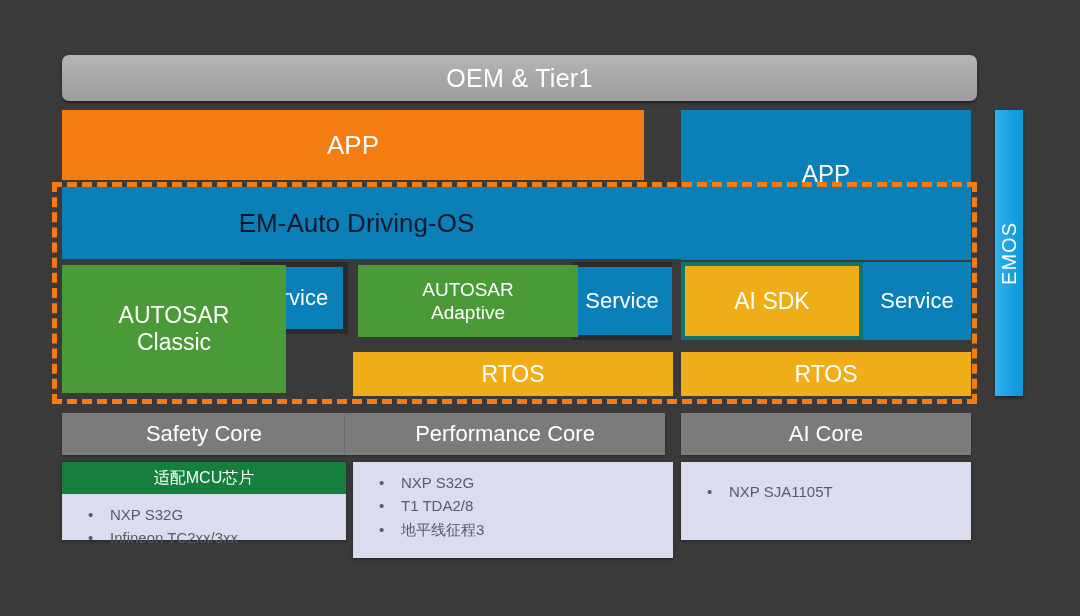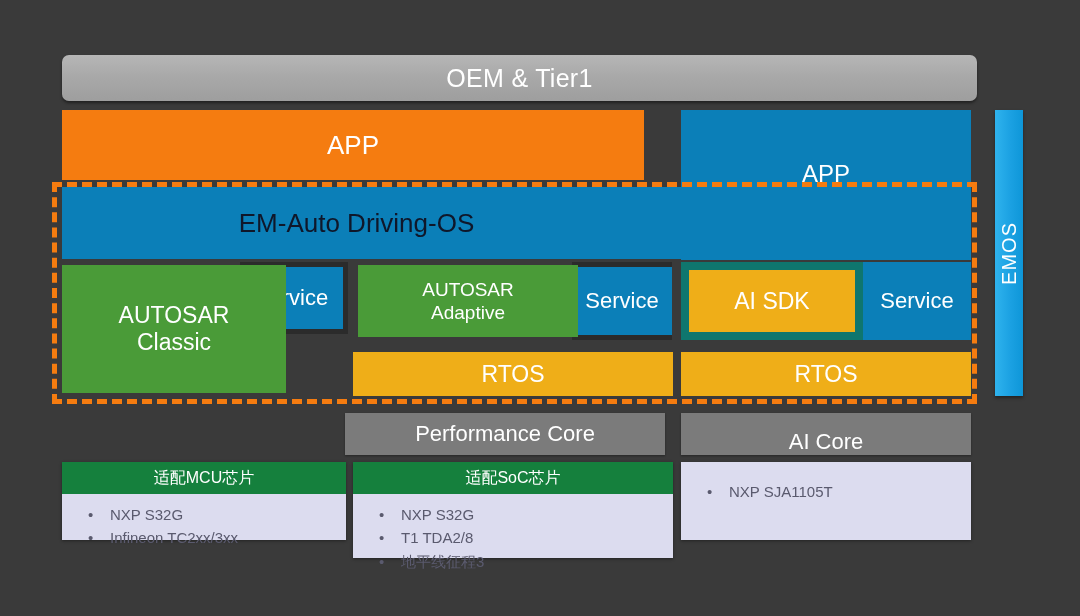--- a/index.html
+++ b/index.html
@@ -74,21 +74,21 @@
   }
   #rtos1{
     left:353px;top:352px;width:320px;height:44px;
     background:#efae18;font-size:23px;color:#fff;
   }
 
   
   #aisdk{
     left:681px;top:262px;width:182px;height:78px;
     background:#efae18;font-size:23px;color:#fff;
-    border:8px solid #0f766e;
+    border:4px solid #0f766e;
   }
   #svc3{
     left:863px;top:262px;width:108px;height:78px;
     background:#0b7fb8;font-size:22px;color:#fff;
   }
   #rtos2{
     left:681px;top:352px;width:290px;height:44px;
     background:#efae18;font-size:23px;color:#fff;
   }
 
@@ -103,21 +103,21 @@
     font-size:20px;color:#fff;letter-spacing:1px;
   }
 
   
   .coreBar{
     height:42px;background:#7b7b7b;font-size:22px;color:#fff;
     box-shadow:0 1px 2px rgba(0,0,0,.35);
   }
   #core1{left:62px;top:413px;width:284px;}
   #core2{left:345px;top:413px;width:320px;}
-  #core3{left:681px;top:413px;width:290px;align-items:flex-end;}
+  #core3{left:681px;top:413px;width:290px;}
 
   
   .card{position:absolute;box-sizing:border-box;
     background:#dcdcef;box-shadow:0 1px 3px rgba(0,0,0,.4);}
   .cardHead{
     height:32px;background:#15803d;color:#fff;font-size:16px;
     display:flex;align-items:center;justify-content:center;
   }
   .cardBody{padding:9px 0 8px 26px;}
   .bullet{
@@ -178,20 +178,23 @@
   <div class="blk" id="rtos2">
     <span>RTOS</span>
   </div>
 
   <div class="blk" id="dashBox"></div>
 
   <div class="blk" id="emos">
     <span>EMOS</span>
   </div>
 
+  <div class="blk coreBar" id="core1">
+    <span>Safety Core</span>
+  </div>
   <div class="blk coreBar" id="core2">
     <span>Performance Core</span>
   </div>
   <div class="blk coreBar" id="core3">
     <span>AI Core</span>
   </div>
 
   <div class="card" id="card1">
     <div class="cardHead">适配MCU芯片</div>
     <div class="cardBody">
@@ -200,21 +203,20 @@
         <span>NXP S32G</span>
       </div>
       <div class="bullet">
         <span class="dot">•</span>
         <span>Infineon TC2xx/3xx</span>
       </div>
     </div>
   </div>
 
   <div class="card" id="card2">
-    <div class="cardHead">适配SoC芯片</div>
     <div class="cardBody">
       <div class="bullet">
         <span class="dot">•</span>
         <span>NXP S32G</span>
       </div>
       <div class="bullet">
         <span class="dot">•</span>
         <span>T1 TDA2/8</span>
       </div>
       <div class="bullet">

